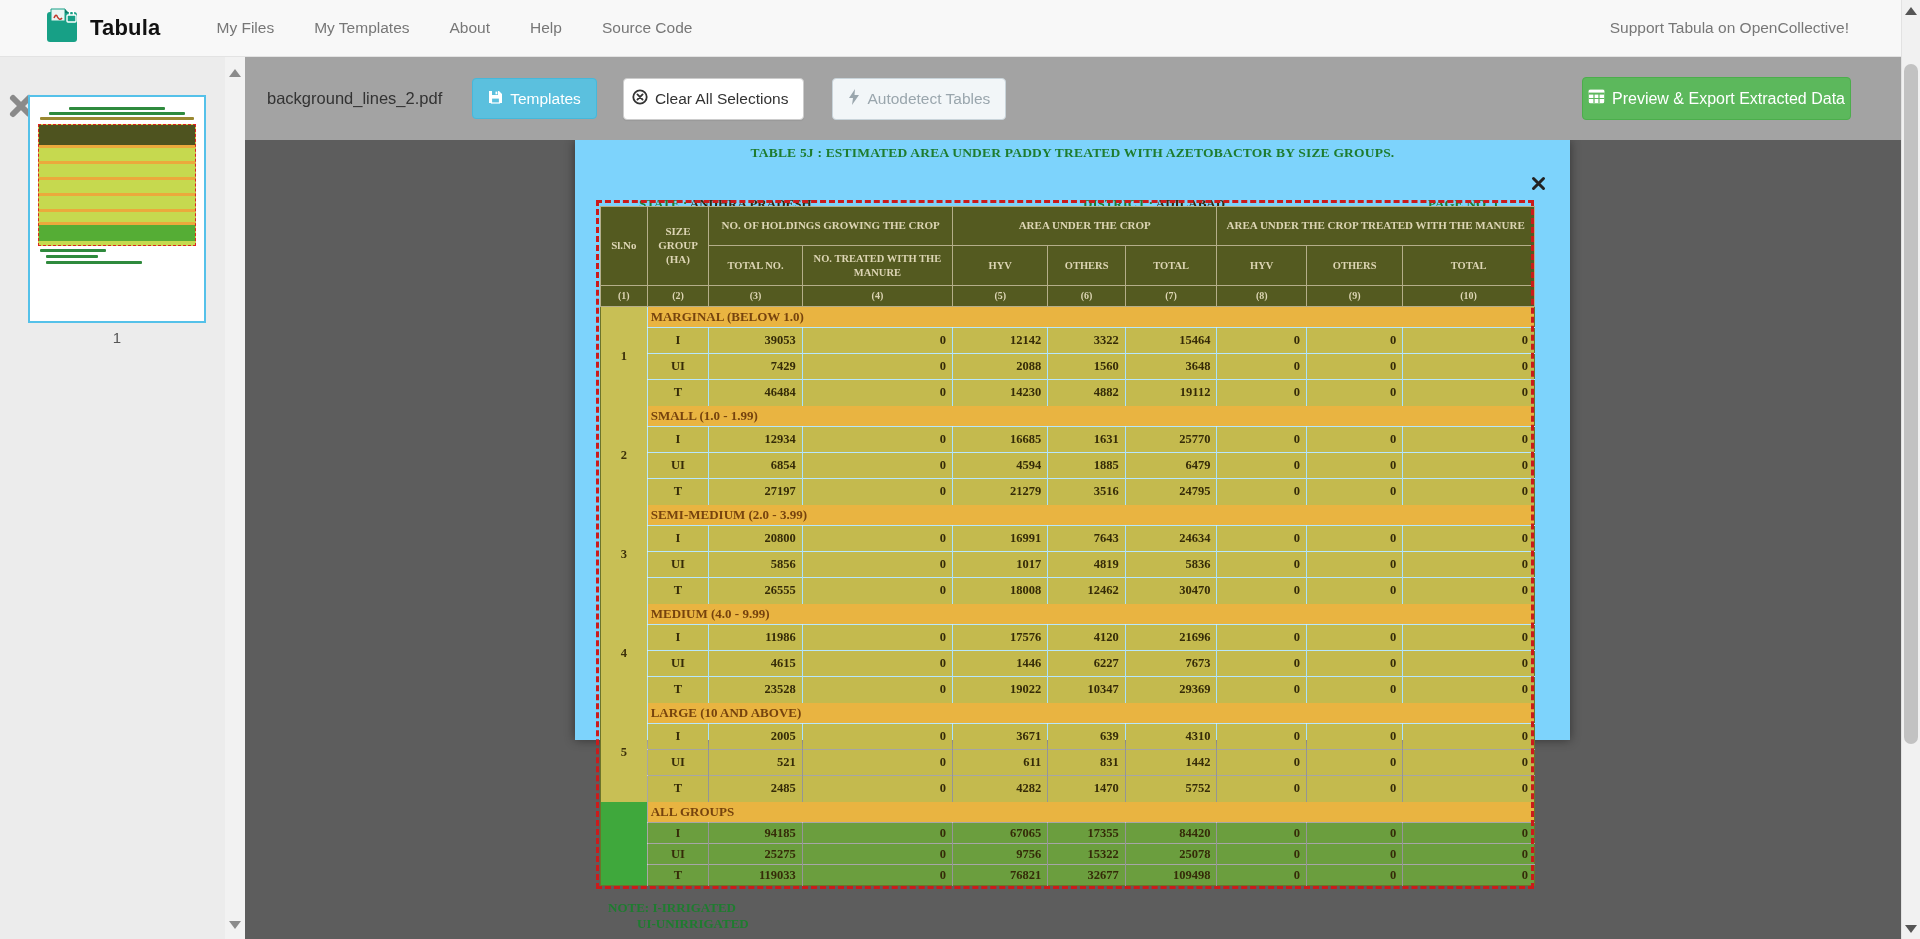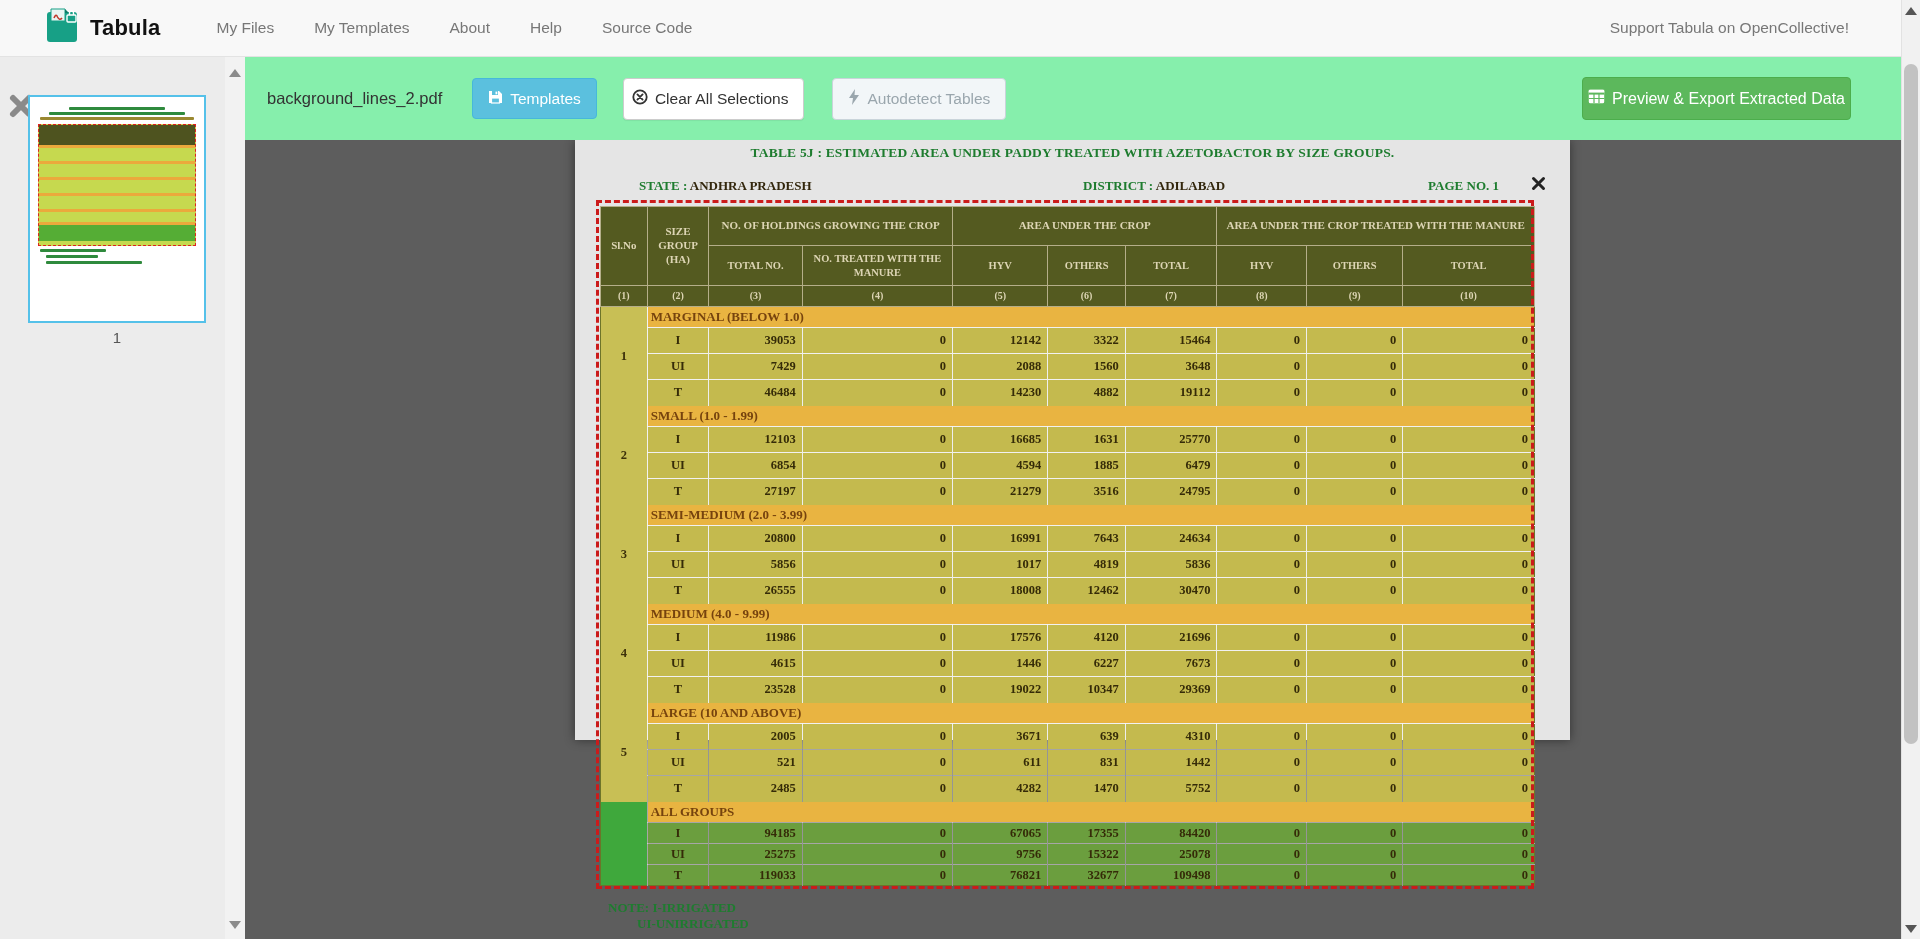--- a/index.html
+++ b/index.html
@@ -36,41 +36,41 @@
 
   
   .side-scroll { position:absolute; top:57px; left:225px; width:20px; bottom:0; background:#f2f2f2; }
   .tri-up   { width:0; height:0; border-left:6px solid transparent; border-right:6px solid transparent;
               border-bottom:8px solid #8b8b8b; position:absolute; left:4px; cursor:pointer; }
   .tri-down { width:0; height:0; border-left:6px solid transparent; border-right:6px solid transparent;
               border-top:8px solid #8b8b8b; position:absolute; left:4px; cursor:pointer; }
 
   
   .main { position:absolute; top:57px; left:245px; width:1656px; bottom:0; }
-  .toolbar { position:absolute; top:0; left:0; right:0; height:83px; background:#86efac;
+  .toolbar { position:absolute; top:0; left:0; right:0; height:83px; background:#a3a3a3;
              display:flex; align-items:center; }
   .filename { margin-left:22px; font-size:16.5px; color:#333; }
   .btn { display:inline-flex; align-items:center; gap:7px; border-radius:4px; font-size:15.5px;
          padding:10px 15px; cursor:pointer; border:1px solid transparent; white-space:nowrap; }
   .btn-templates { background:#5bc0de; border-color:#46b8da; color:#fff; margin-left:30px; }
   .btn-clear { background:#fff; border-color:#ccc; color:#333; margin-left:26px;
                box-shadow:0 1px 1px rgba(0,0,0,.06);padding-left:8px; }
   .btn-auto { background:#f2f6f8; border-color:#c9d4da; color:#9aa6ad; margin-left:28px; cursor:default; }
   .btn-export { background:#5cb85c; border-color:#4cae4c; color:#fff; margin-left:auto; margin-right:50px;
                 font-size:16px; padding:11px 5px; }
 
   
   .viewer { position:absolute; top:83px; left:0; right:0; bottom:0; background:#5d5d5d; overflow:hidden; }
-  .page { position:absolute; left:330px; top:0; width:995px; height:600px; background:#e5e5e5;
+  .page { position:absolute; left:330px; top:0; width:995px; height:600px; background:#7dd3fc;
           box-shadow:0 0 10px rgba(0,0,0,.45); cursor:crosshair;
           font-family:"Liberation Serif", serif; }
 
   .doc-title { position:absolute; top:5px; left:0; width:100%; text-align:center;
                font-weight:bold; font-size:13.5px; color:#1e7c2f; letter-spacing:.2px; }
-  .doc-meta { position:absolute; top:38px; left:0; width:100%; height:18px;
+  .doc-meta { position:absolute; top:56px; left:0; width:100%; height:18px;
               font-weight:bold; font-size:13px; }
   .meta-state { position:absolute; left:64px; }
   .meta-district { position:absolute; left:508px; }
   .meta-page { position:absolute; right:71px; color:#1e7c2f; }
   .green-lbl { color:#1e7c2f; }
   .dark-val { color:#33270d; }
 
   
   table.pdf { position:absolute; left:25px; top:66px; width:935px; border-collapse:collapse;
               table-layout:fixed; border:1px solid #6d7429; }
@@ -329,21 +329,21 @@
               <td class="num">0</td>
               <td class="num">0</td>
               <td class="num">0</td>
             </tr>
             <tr class="grp-label">
               <td class="slno-cell" rowspan="4">2</td>
               <td class="lbl" colspan="9">SMALL (1.0 - 1.99)</td>
             </tr>
             <tr class="data-row yellow">
               <td class="rowlbl">I</td>
-              <td class="num">12103</td>
+              <td class="num">12934</td>
               <td class="num">0</td>
               <td class="num">16685</td>
               <td class="num">1631</td>
               <td class="num">25770</td>
               <td class="num">0</td>
               <td class="num">0</td>
               <td class="num">0</td>
             </tr>
             <tr class="data-row yellow">
               <td class="rowlbl">UI</td>

